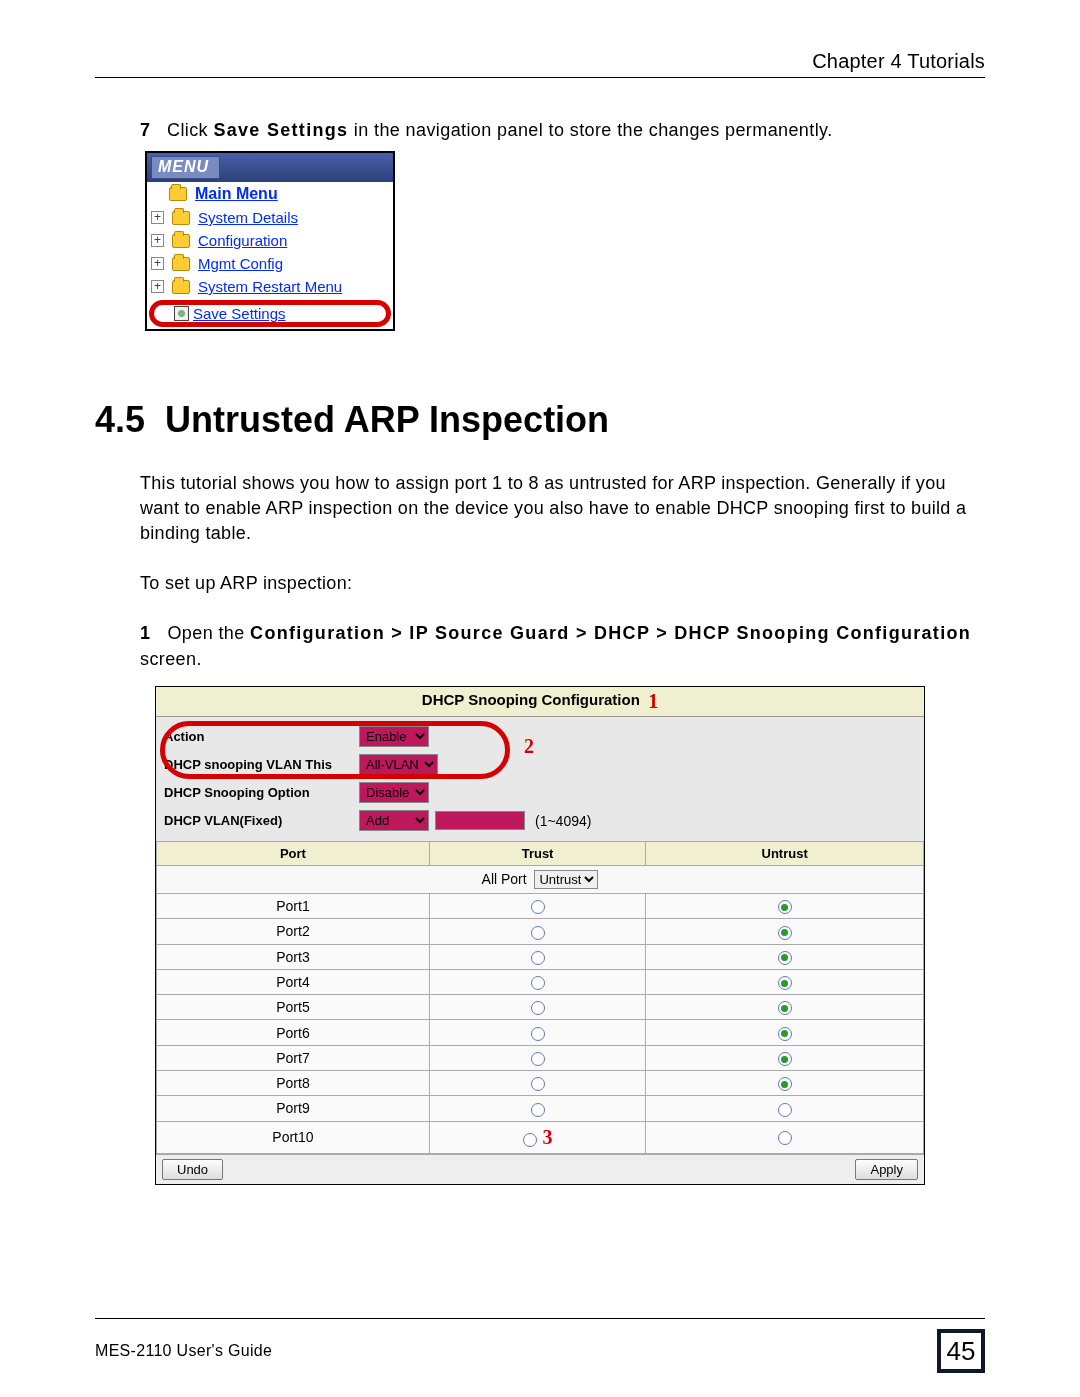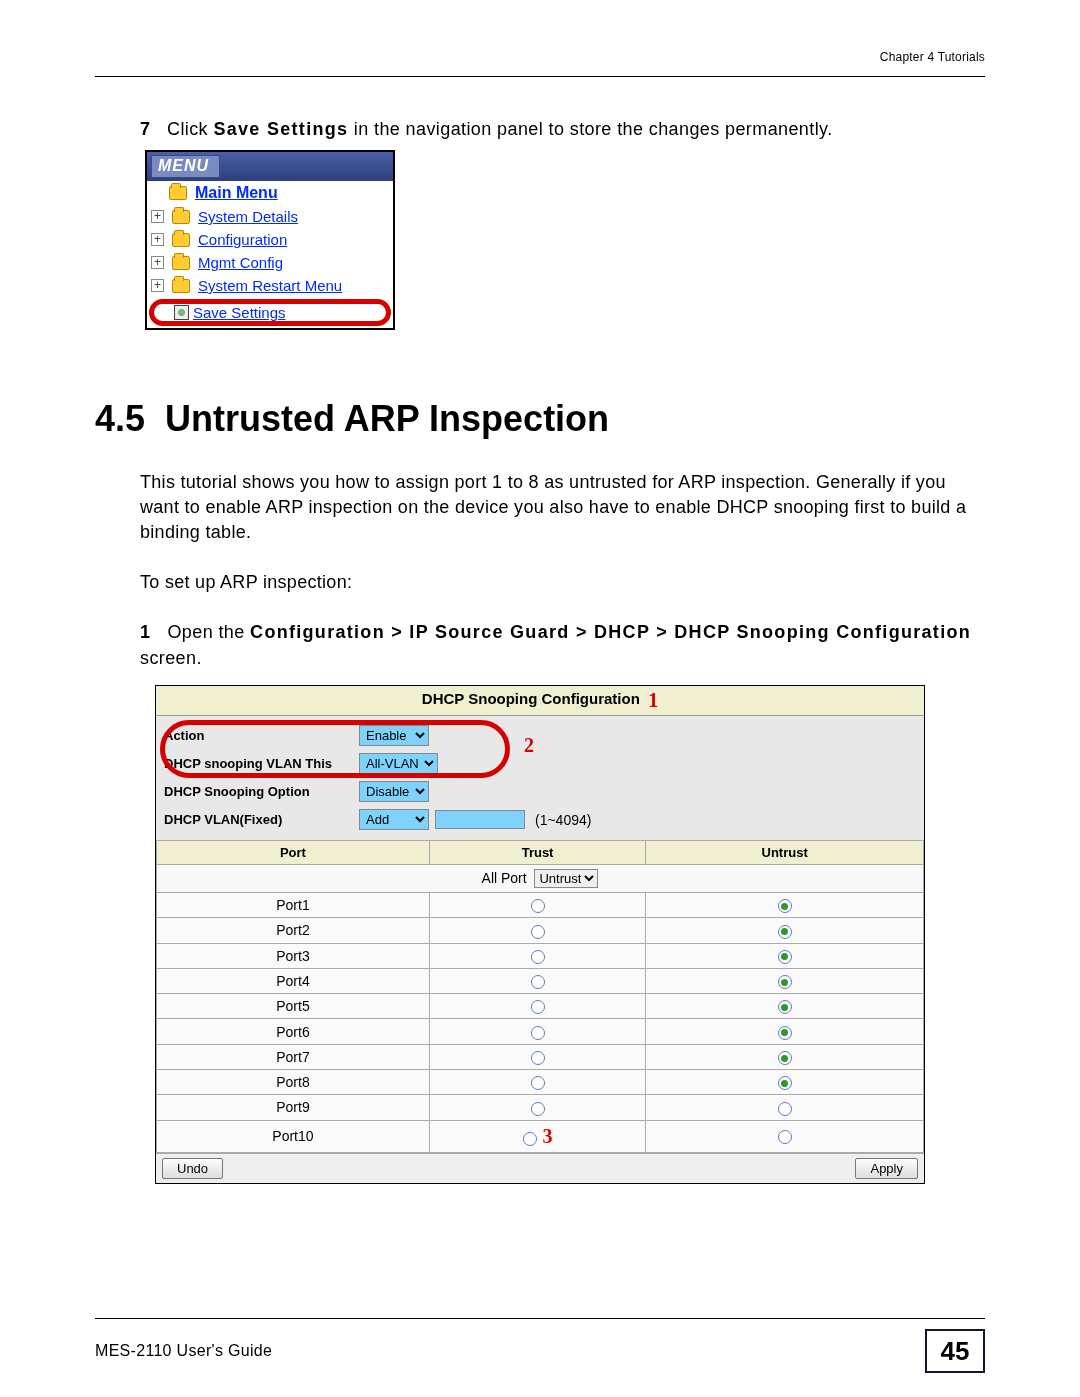--- a/index.html
+++ b/index.html
@@ -10,22 +10,22 @@
     height: 1397px;
     position: relative;
     font-size: 18px;
     color: #000;
   }
   .page {
     padding: 50px 95px 30px 95px;
   }
   .chapter-head {
     text-align: right;
-    font-size: 12px;
-    margin-bottom: 12px;
+    font-size: 20px;
+    margin-bottom: 4px;
     letter-spacing: 0.2px;
   }
   .hr { border: none; border-top: 1.5px solid #000; margin-bottom: 42px;}
   .step-block { margin-left: 45px; margin-bottom: 6px;}
   .step-num { font-weight: bold; display: inline-block; width: 22px; vertical-align: top;}
   .step-text { display: inline; letter-spacing: 0.4px;}
   .step-text .bold { font-weight: bold; letter-spacing: 1.3px;}
   .menu-fig {
     margin-left: 50px;
     margin-top:10px;
@@ -123,21 +123,21 @@
   .dhcp-form {
     background:#e8e8e8;
     padding:6px 8px 6px 8px;
     position:relative;
   }
   .form-row {
     display:flex;align-items:center;height:28px;
   }
   .form-row .lbl { width:195px;font-weight:bold;font-size:13px; }
   .form-row select, .form-row input[type=text]{
-    font-size:13px;border:1px solid #888;background:#7dd3fc;padding:1px 2px;
+    font-size:13px;border:1px solid #888;background:#be185d;padding:1px 2px;
   }
   .form-row select{min-width:70px;}
   .form-row .txt-in{width:110px;}
   .form-row .hint{margin-left:10px;font-size:14px;}
   .red-oval {
     position:absolute;border:5px solid #d60000;border-radius:50px;
   }
   .oval-top{top:4px;left:4px;width:350px;height:58px;}
   .anno-2 {
     position:absolute;top:18px;left:368px;color:#d60000;font-weight:bold;
@@ -172,22 +172,22 @@
     padding:2px 14px;border-radius:2px;cursor:pointer;
   }
 
   .footer {
     position:absolute;bottom:24px;left:95px;right:95px;
   }
   .footer .hr2{border:none;border-top:1.5px solid #000;margin-bottom:10px;}
   .footer-row {display:flex;justify-content:space-between;align-items:center;}
   .fguide {font-size:16px;letter-spacing:0.3px;}
   .pagenum {
-    border:2px solid #0f172a;width:60px;height:44px;display:flex;
-    align-items:center;justify-content:center;font-size:26px;font-weight:bold;
+    border:4px solid #0f172a;width:48px;height:44px;display:flex;
+    align-items:center;justify-content:center;font-size:26px;font-weight:normal;
   }
 </style>
 </head>
 <body>
 
 <div class="page">
   <div class="chapter-head">Chapter 4 Tutorials</div>
   <hr class="hr">
 
   <div class="step-block">

